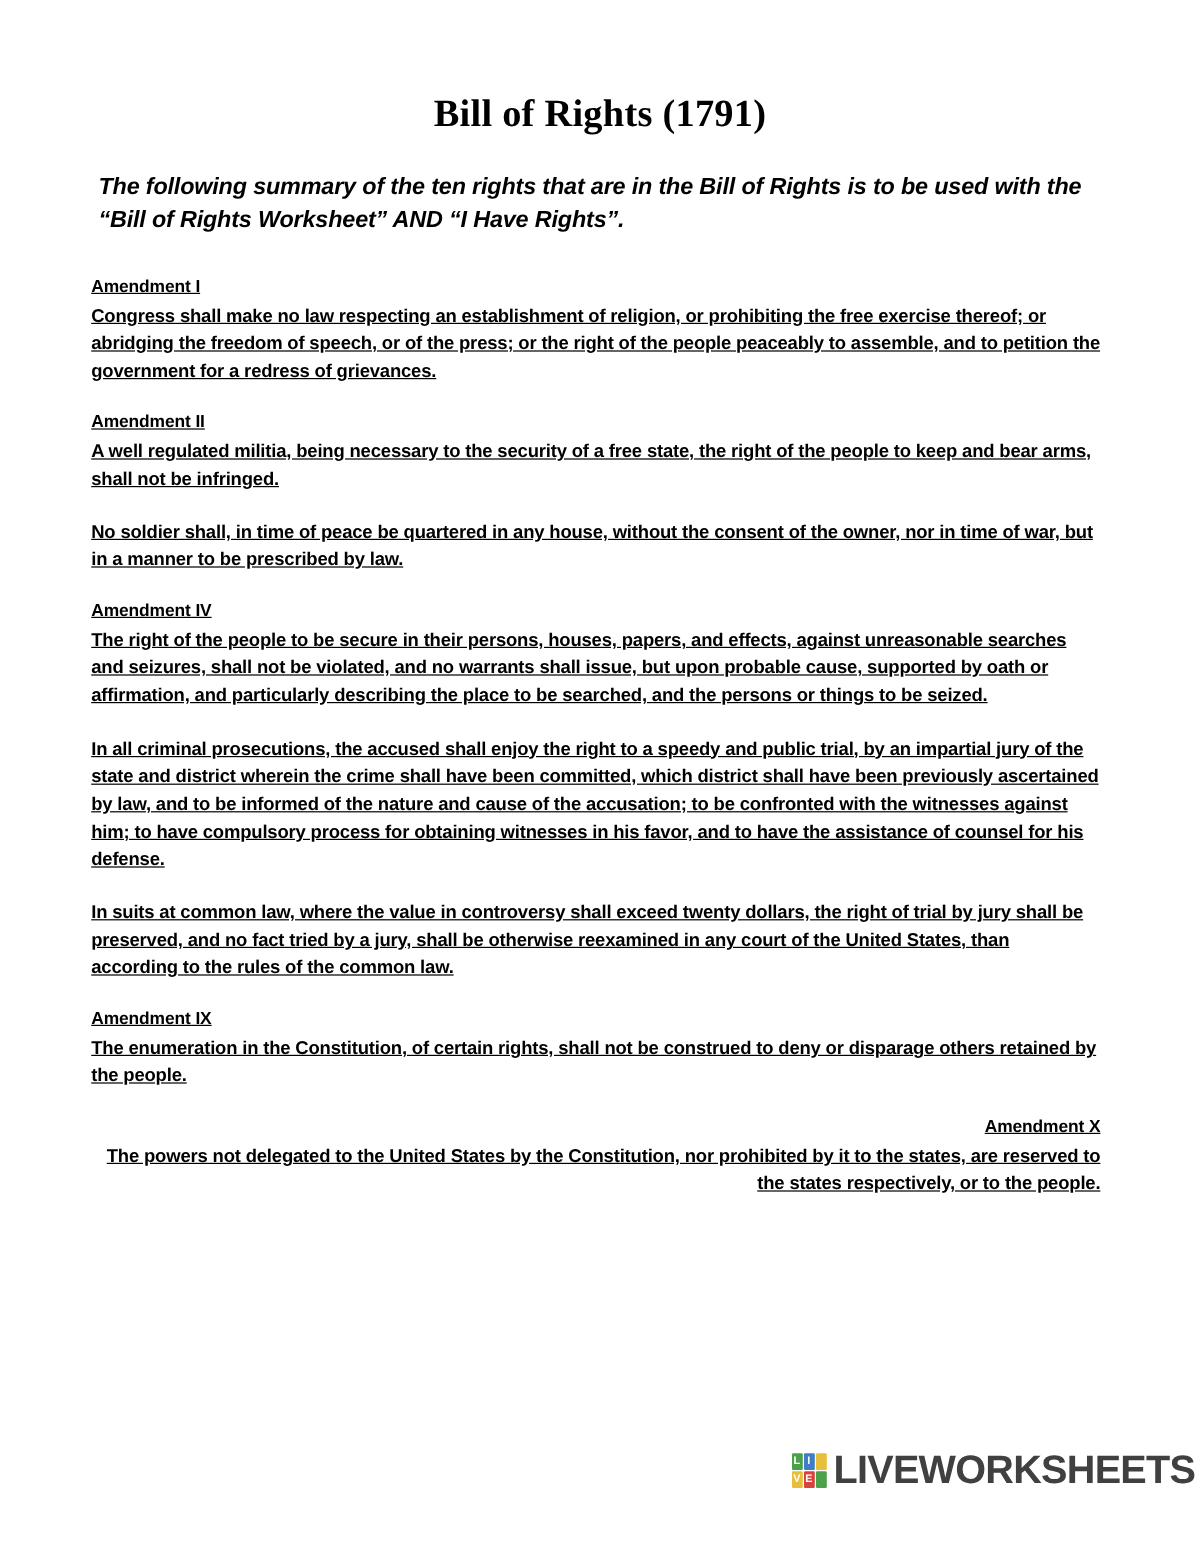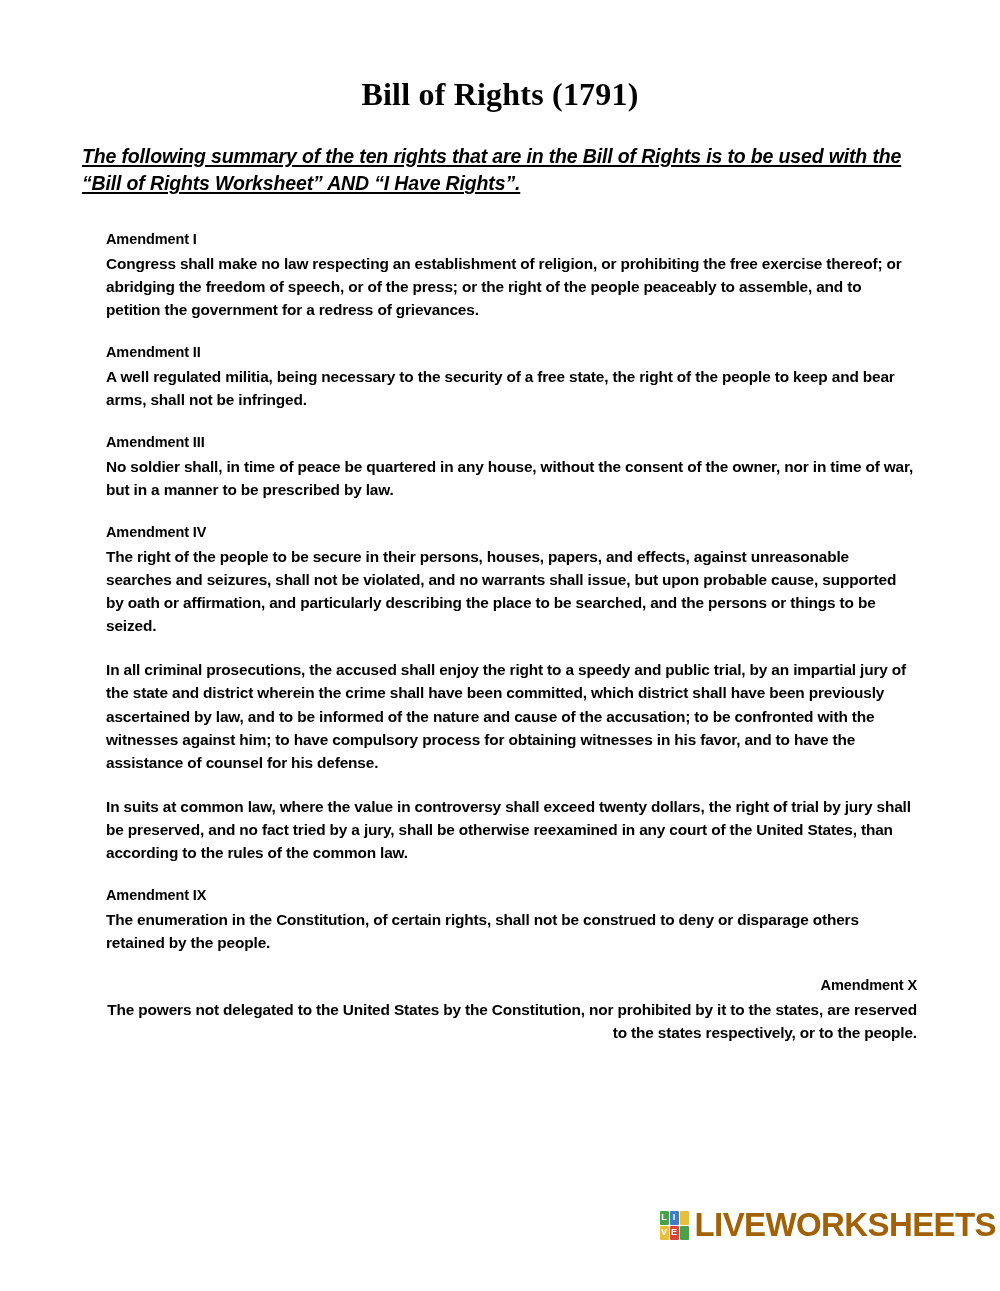--- a/index.html
+++ b/index.html
@@ -31,28 +31,28 @@
     line-height: 1.15;
   }
   .subtitle {
     margin: 0;
     padding: 30px 88px 0 82px;
     font-family: "Liberation Sans", sans-serif;
     font-weight: bold;
     font-style: italic;
     font-size: 19.5px;
     line-height: 1.42;
-    text-decoration: underline;
     text-underline-offset: 2px;
     text-decoration-thickness: 2px;
     letter-spacing: -0.15px;
   }
   .body-wrap {
-    padding: 0 83px 0 106px;
+    padding: 0 83px 0 76px;
     margin-top: 31px;
+    text-decoration: underline;
   }
   .amendment {
     margin-bottom: 21px;
   }
   .amendment:last-child {
     margin-bottom: 0;
     text-align: right;
   }
   .amd-heading {
     font-family: "Liberation Sans", sans-serif;
@@ -118,21 +118,20 @@
   <div class="body-wrap">
     <div class="amendment">
       <div class="amd-heading">Amendment I</div>
       <div class="amd-text">Congress shall make no law respecting an establishment of religion, or prohibiting the free exercise thereof; or abridging the freedom of speech, or of the press; or the right of the people peaceably to assemble, and to petition the government for a redress of grievances.</div>
     </div>
     <div class="amendment">
       <div class="amd-heading">Amendment II</div>
       <div class="amd-text">A well regulated militia, being necessary to the security of a free state, the right of the people to keep and bear arms, shall not be infringed.</div>
     </div>
     <div class="amendment">
-      <div class="amd-heading">Amendment III</div>
       <div class="amd-text">No soldier shall, in time of peace be quartered in any house, without the consent of the owner, nor in time of war, but in a manner to be prescribed by law.</div>
     </div>
     <div class="amendment">
       <div class="amd-heading">Amendment IV</div>
       <div class="amd-text">The right of the people to be secure in their persons, houses, papers, and effects, against unreasonable searches and seizures, shall not be violated, and no warrants shall issue, but upon probable cause, supported by oath or affirmation, and particularly describing the place to be searched, and the persons or things to be seized.</div>
     </div>
     <div class="amendment">
       <div class="amd-text">In all criminal prosecutions, the accused shall enjoy the right to a speedy and public trial, by an impartial jury of the state and district wherein the crime shall have been committed, which district shall have been previously ascertained by law, and to be informed of the nature and cause of the accusation; to be confronted with the witnesses against him; to have compulsory process for obtaining witnesses in his favor, and to have the assistance of counsel for his defense.</div>
     </div>
     <div class="amendment">
@@ -150,16 +149,16 @@
 
   <div class="footer-logo">
     <div class="logo-mark">
       <div class="logo-cell" style="background: rgb(74, 161, 74);">L</div>
       <div class="logo-cell" style="background: rgb(63, 126, 196);">I</div>
       <div class="logo-cell" style="background: rgb(232, 191, 58);"></div>
       <div class="logo-cell" style="background: rgb(232, 191, 58);">V</div>
       <div class="logo-cell" style="background: rgb(214, 68, 60);">E</div>
       <div class="logo-cell" style="background: rgb(74, 161, 74);"></div>
     </div>
-    <div class="logo-word" style="color: #a16207;">LIVEWORKSHEETS</div>
+    <div class="logo-word" style="color: #404040;">LIVEWORKSHEETS</div>
   </div>
 
 </div>
 
 </body></html>

